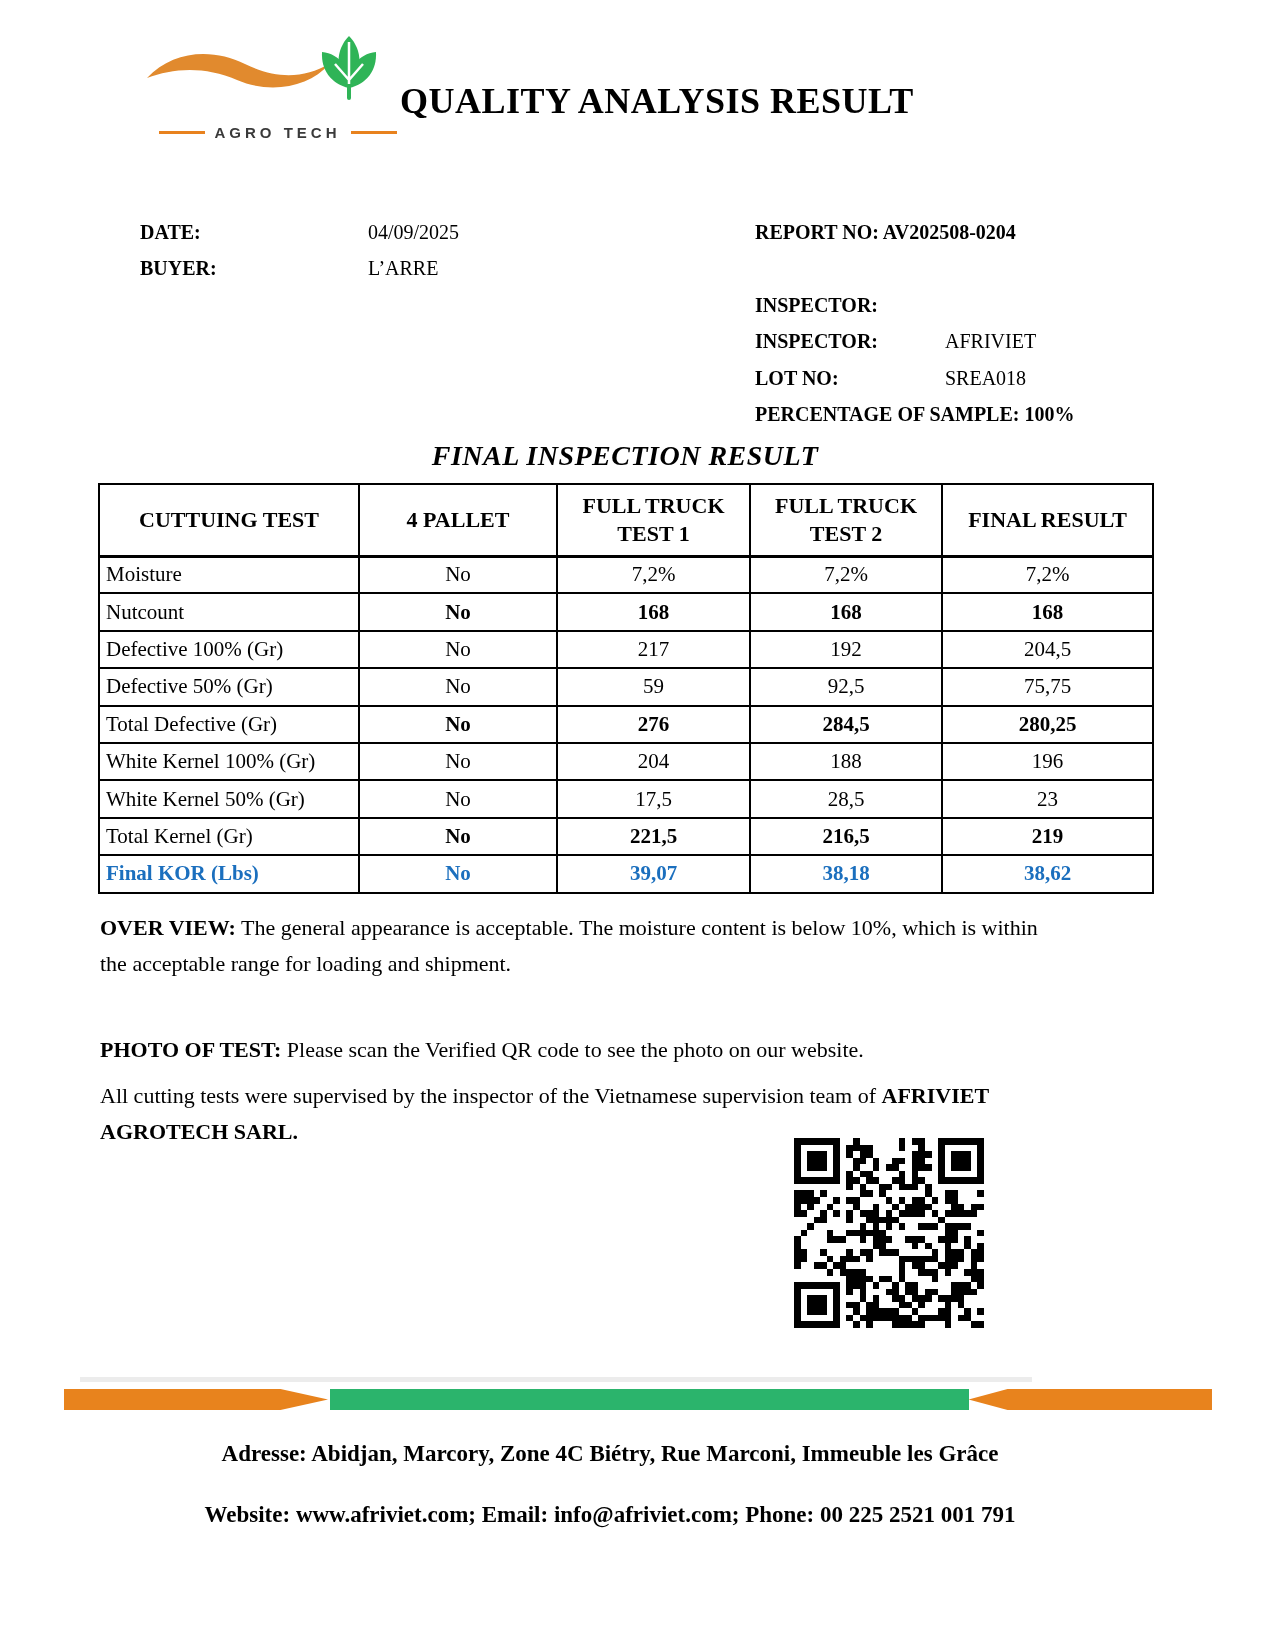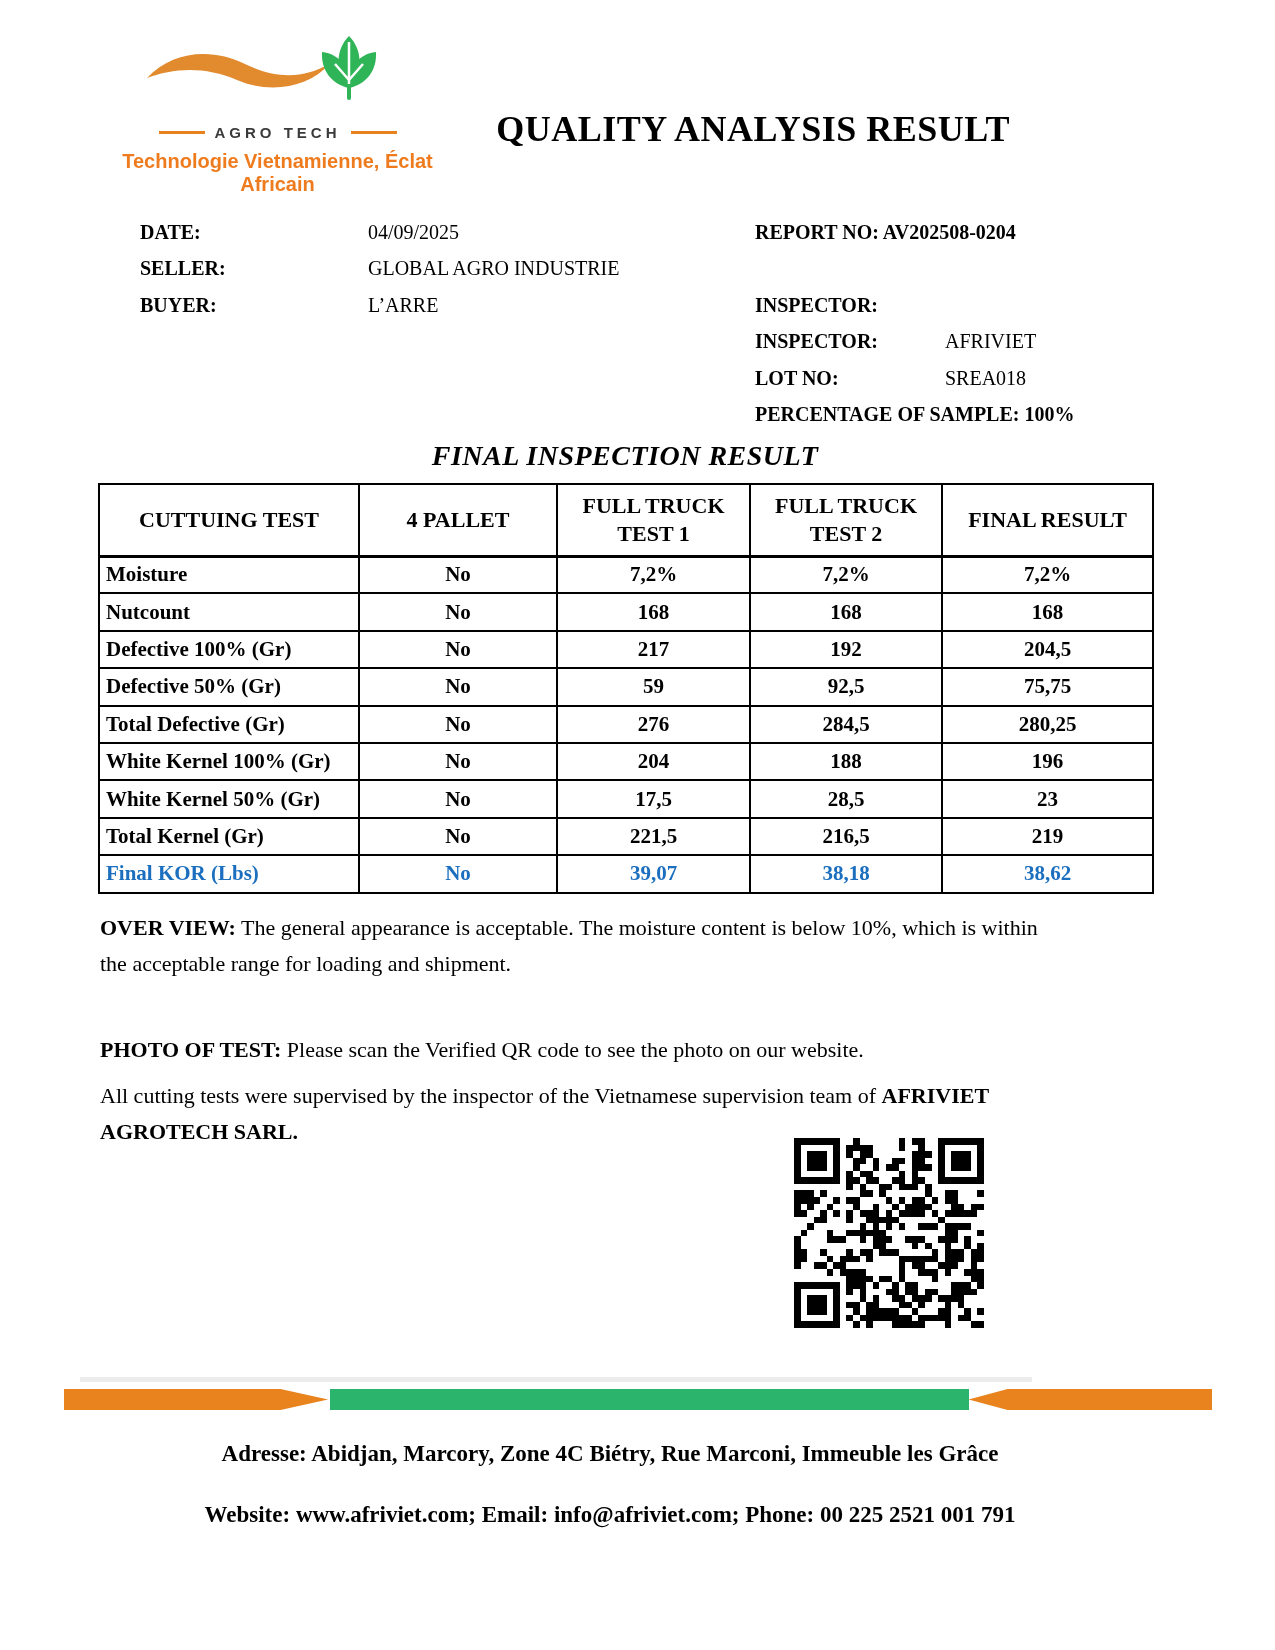--- a/index.html
+++ b/index.html
@@ -13,21 +13,21 @@
            color:#1d3d2b; letter-spacing:1px; line-height:1.0; }
   .brand sup { font-size:15px; vertical-align:18px; font-weight:700; }
   .agroline { display:flex; align-items:center; justify-content:center; gap:10px; margin-top:8px; }
   .agroline .dash { width:46px; height:3px; background:#e8821e; }
   .agroline .agrotext { font-family:"Liberation Sans", sans-serif; font-weight:700; font-size:15px;
                         letter-spacing:4px; color:#3a3a3a; }
   .tagline { margin-top:9px; font-family:"Liberation Sans", sans-serif; font-weight:700;
              font-size:20px; color:#ee7c1e; }
 
   
-  .doc-title { position:absolute; left:400px; top:108px; width:610px; text-align:right;
+  .doc-title { position:absolute; left:400px; top:80px; width:610px; text-align:left;
                font-size:36px; font-weight:bold; letter-spacing:0.5px; }
 
   
   .meta-left  { position:absolute; left:140px; top:214px; width:590px; }
   .meta-right { position:absolute; left:755px; top:214px; width:470px; }
   .mrow { height:36.5px; display:flex; align-items:center; font-size:20px; }
   .mlabel { font-weight:bold; width:228px; flex:none; white-space:nowrap; }
   .mlabel-r { font-weight:bold; min-width:190px; flex:none; white-space:nowrap; }
   .mvalue { white-space:nowrap; }
 
@@ -35,21 +35,21 @@
   .section-title { position:absolute; left:98px; top:440px; width:1054px; text-align:center;
                    font-size:28px; font-weight:bold; letter-spacing:0.5px;font-style:italic; }
 
   
   table.results { position:absolute; left:98px; top:483px; width:1054px;
                   border-collapse:collapse; table-layout:fixed; }
   table.results th, table.results td { border:2px solid #000; }
   .c0{width:260px;} .c1{width:198px;} .c2{width:193px;} .c3{width:192px;} .c4{width:211px;}
   table.results th { height:72px; font-size:22px; font-weight:bold; text-align:center;
                      line-height:1.25; padding:2px 8px; border-bottom-width:3px; }
-  table.results td { height:37.4px; font-size:21px; text-align:center; padding:0 4px;font-weight:bold; }
+  table.results td { height:37.4px; font-size:21px; text-align:center; padding:0 4px; }
   table.results td:first-child { text-align:left; padding-left:6px; }
   tr.bold-row td:not(:first-child) { font-weight:bold; }
   tr.blue-row td { color:#1b6fbe; font-weight:bold; }
 
   
   .para { position:absolute; left:100px; font-size:22px; line-height:1.62; }
   .p-overview { top:910px; width:965px; }
   .p-photo { top:1032px; width:1000px; }
   .p-supervision { top:1078px; width:995px; }
   .plabel { font-weight:bold; }
@@ -91,33 +91,28 @@
       <rect x="214" y="58" width="4" height="16" rx="2"></rect>
     </g>
 
     <path d="M216,16 L216,58 M216,54 L202,38 M216,54 L230,38" stroke="#ffffff" stroke-width="2.5" fill="none"></path>
   </svg>
   <div class="agroline">
     <span class="dash"></span>
     <span class="agrotext">AGRO TECH</span>
     <span class="dash"></span>
   </div>
-  <div class="tagline">Technologie Vietnamienne, Éclat Africain</div>
 </div>
 
 <div class="doc-title">QUALITY ANALYSIS RESULT</div>
 
 <div class="meta-left">
   <div class="mrow">
     <span class="mlabel">DATE:</span>
     <span class="mvalue">04/09/2025</span>
-  </div>
-  <div class="mrow">
-    <span class="mlabel">SELLER:</span>
-    <span class="mvalue">GLOBAL AGRO INDUSTRIE</span>
   </div>
   <div class="mrow">
     <span class="mlabel">BUYER:</span>
     <span class="mvalue">L’ARRE</span>
   </div>
 </div>
 
 <div class="meta-right">
   <div class="mrow">
     <span class="mlabel-r">REPORT NO: AV202508-0204</span>

